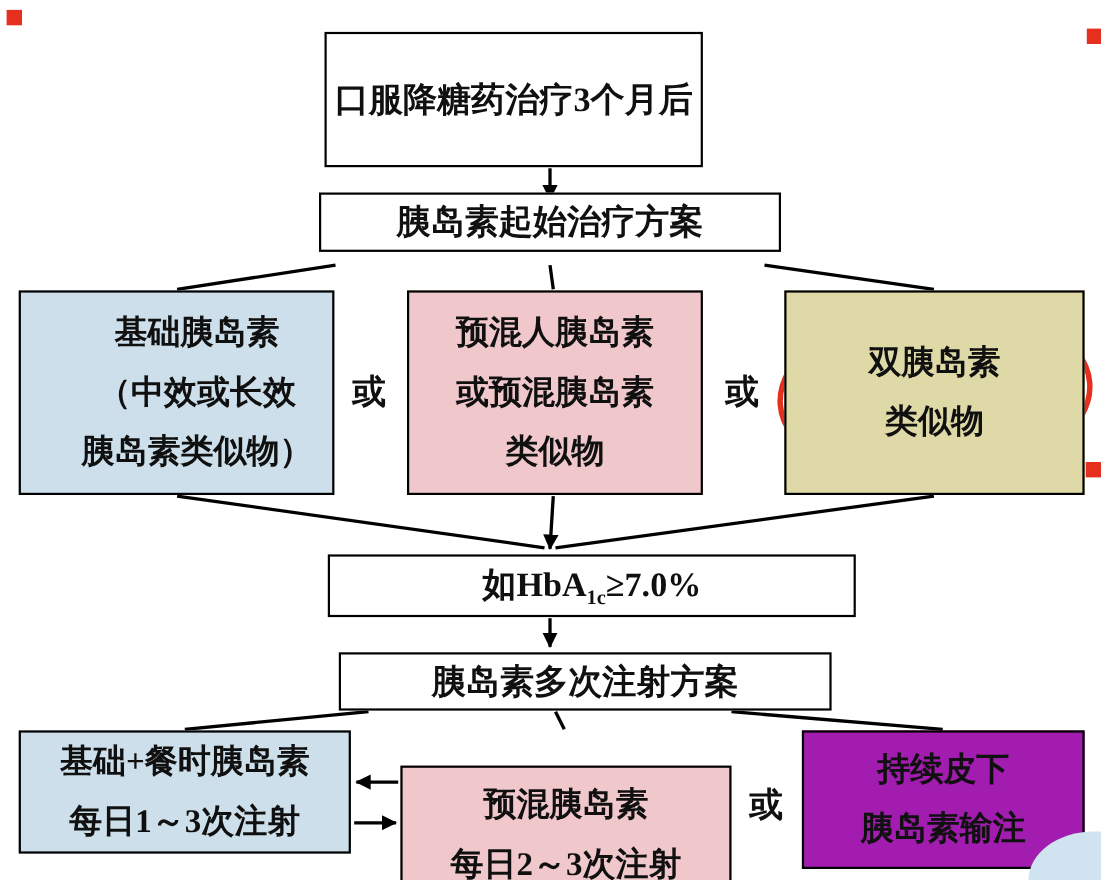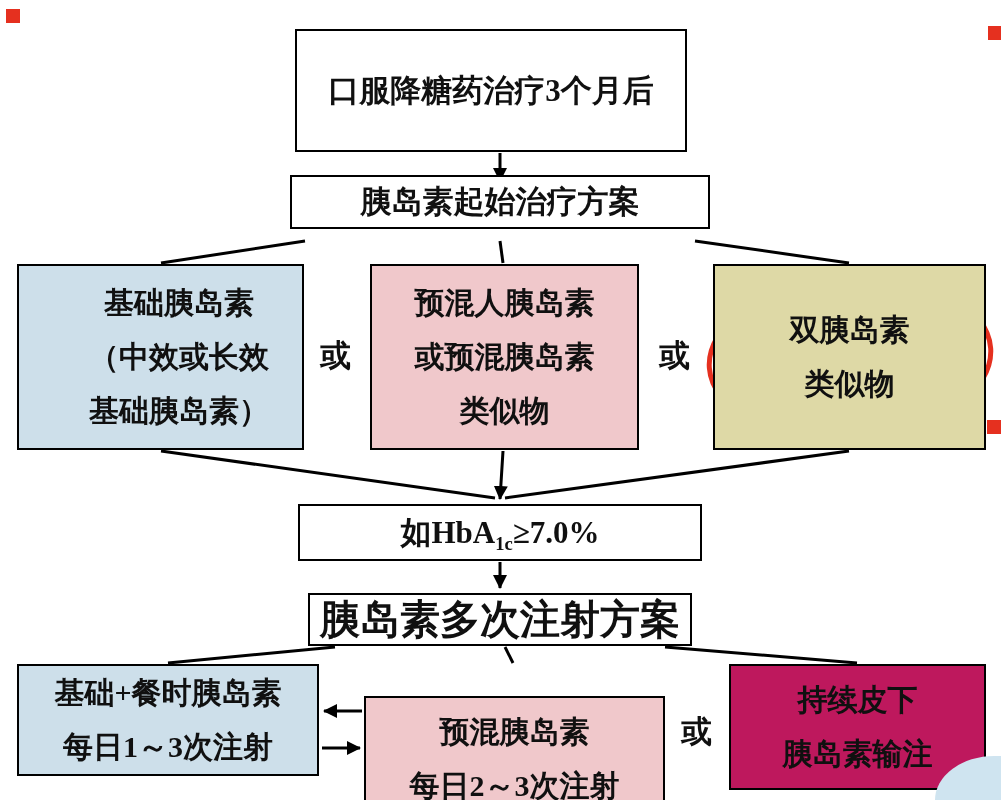--- a/index.html
+++ b/index.html
@@ -19,27 +19,27 @@
   }
   .bline { line-height:1.8; white-space:nowrap; }
   .or { position:absolute; font-weight:700; font-size:31px; line-height:1; }
   sub.hba-sub { font-size:0.6em; }
   .handle { position:absolute; width:14px; height:14px; }
   .corner-curl {
     position:absolute; right:0; bottom:0; width:66px; height:44px;
     background:#cfe4f0; border-top-left-radius:70px 52px;
   }
 
-  #boxTop        { left:295px; top:29px;  width:392px; height:123px; font-size:31px; }
+  #boxTop        { left:295px; top:29px;  width:344px; height:123px; font-size:31px; }
   #boxStart      { left:290px; top:175px; width:420px; height:54px;  font-size:31px; }
   #boxBasal      { left:17px;  top:264px; width:287px; height:186px; }
   #boxPremixHuman{ left:370px; top:264px; width:269px; height:186px; }
   #boxDual       { left:713px; top:264px; width:273px; height:186px; }
-  #boxIf         { left:298px; top:504px; width:404px; height:57px;  font-size:31px; }
-  #boxMulti      { left:308px; top:593px; width:384px; height:53px;  font-size:40px; }
+  #boxIf         { left:298px; top:504px; width:480px; height:57px;  font-size:31px; }
+  #boxMulti      { left:308px; top:593px; width:448px; height:53px;  font-size:31px; }
   #boxBasalBolus { left:17px;  top:664px; width:302px; height:112px; }
   #boxPremixInj  { left:364px; top:696px; width:301px; height:126px; }
   #boxCSII       { left:729px; top:664px; width:257px; height:126px; }
 
   #or1 { left:320px; top:340px; }
   #or2 { left:659px; top:340px; }
   #or3 { left:681px; top:716px; }
 
   #handleTL { left:6px;   top:9px; }
   #handleR1 { left:988px; top:26px; }
@@ -78,21 +78,21 @@
     <div class="bline">口服降糖药治疗3个月后</div>
   </div>
 
   <div class="box" id="boxStart">
     <div class="bline">胰岛素起始治疗方案</div>
   </div>
 
   <div class="box" id="boxBasal" style="background: rgb(205, 223, 234); padding-left: 37px;">
     <div class="bline">基础胰岛素</div>
     <div class="bline">（中效或长效</div>
-    <div class="bline">基础胰岛素）</div>
+    <div class="bline">胰岛素类似物）</div>
   </div>
 
   <div class="or" id="or1">或</div>
 
   <div class="box" id="boxPremixHuman" style="background: rgb(240, 200, 203);">
     <div class="bline">预混人胰岛素</div>
     <div class="bline">或预混胰岛素</div>
     <div class="bline">类似物</div>
   </div>
 
@@ -118,21 +118,21 @@
     <div class="bline">每日1～3次注射</div>
   </div>
 
   <div class="box" id="boxPremixInj" style="background: rgb(240, 200, 203);">
     <div class="bline">预混胰岛素</div>
     <div class="bline">每日2～3次注射</div>
   </div>
 
   <div class="or" id="or3">或</div>
 
-  <div class="box" id="boxCSII" style="background: #be185d;">
+  <div class="box" id="boxCSII" style="background: #a21caf;">
     <div class="bline">持续皮下</div>
     <div class="bline">胰岛素输注</div>
   </div>
 
   <div class="handle" id="handleTL" style="background: rgb(229, 48, 31);"></div>
   <div class="handle" id="handleR1" style="background: rgb(229, 48, 31);"></div>
   <div class="handle" id="handleR2" style="background: rgb(229, 48, 31);"></div>
 
   <div class="corner-curl"></div>
 

